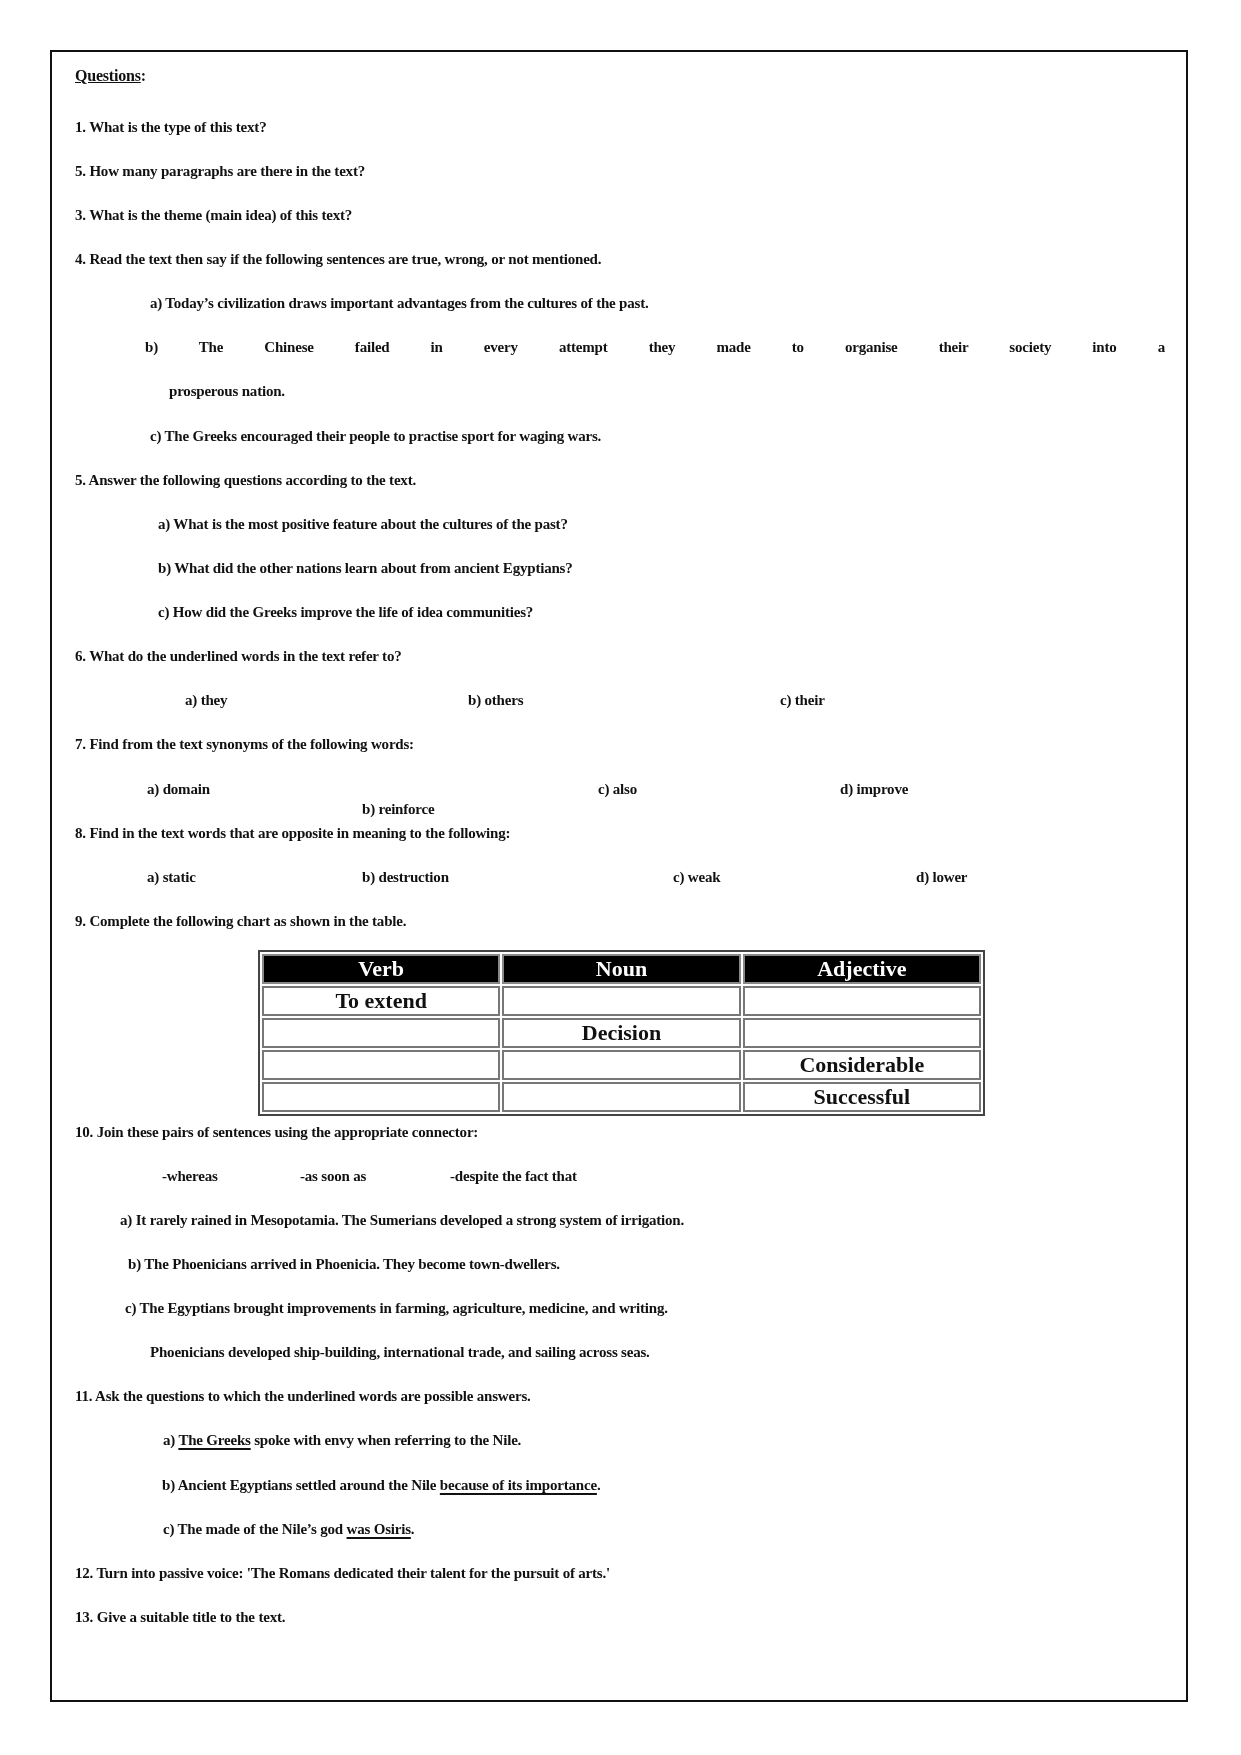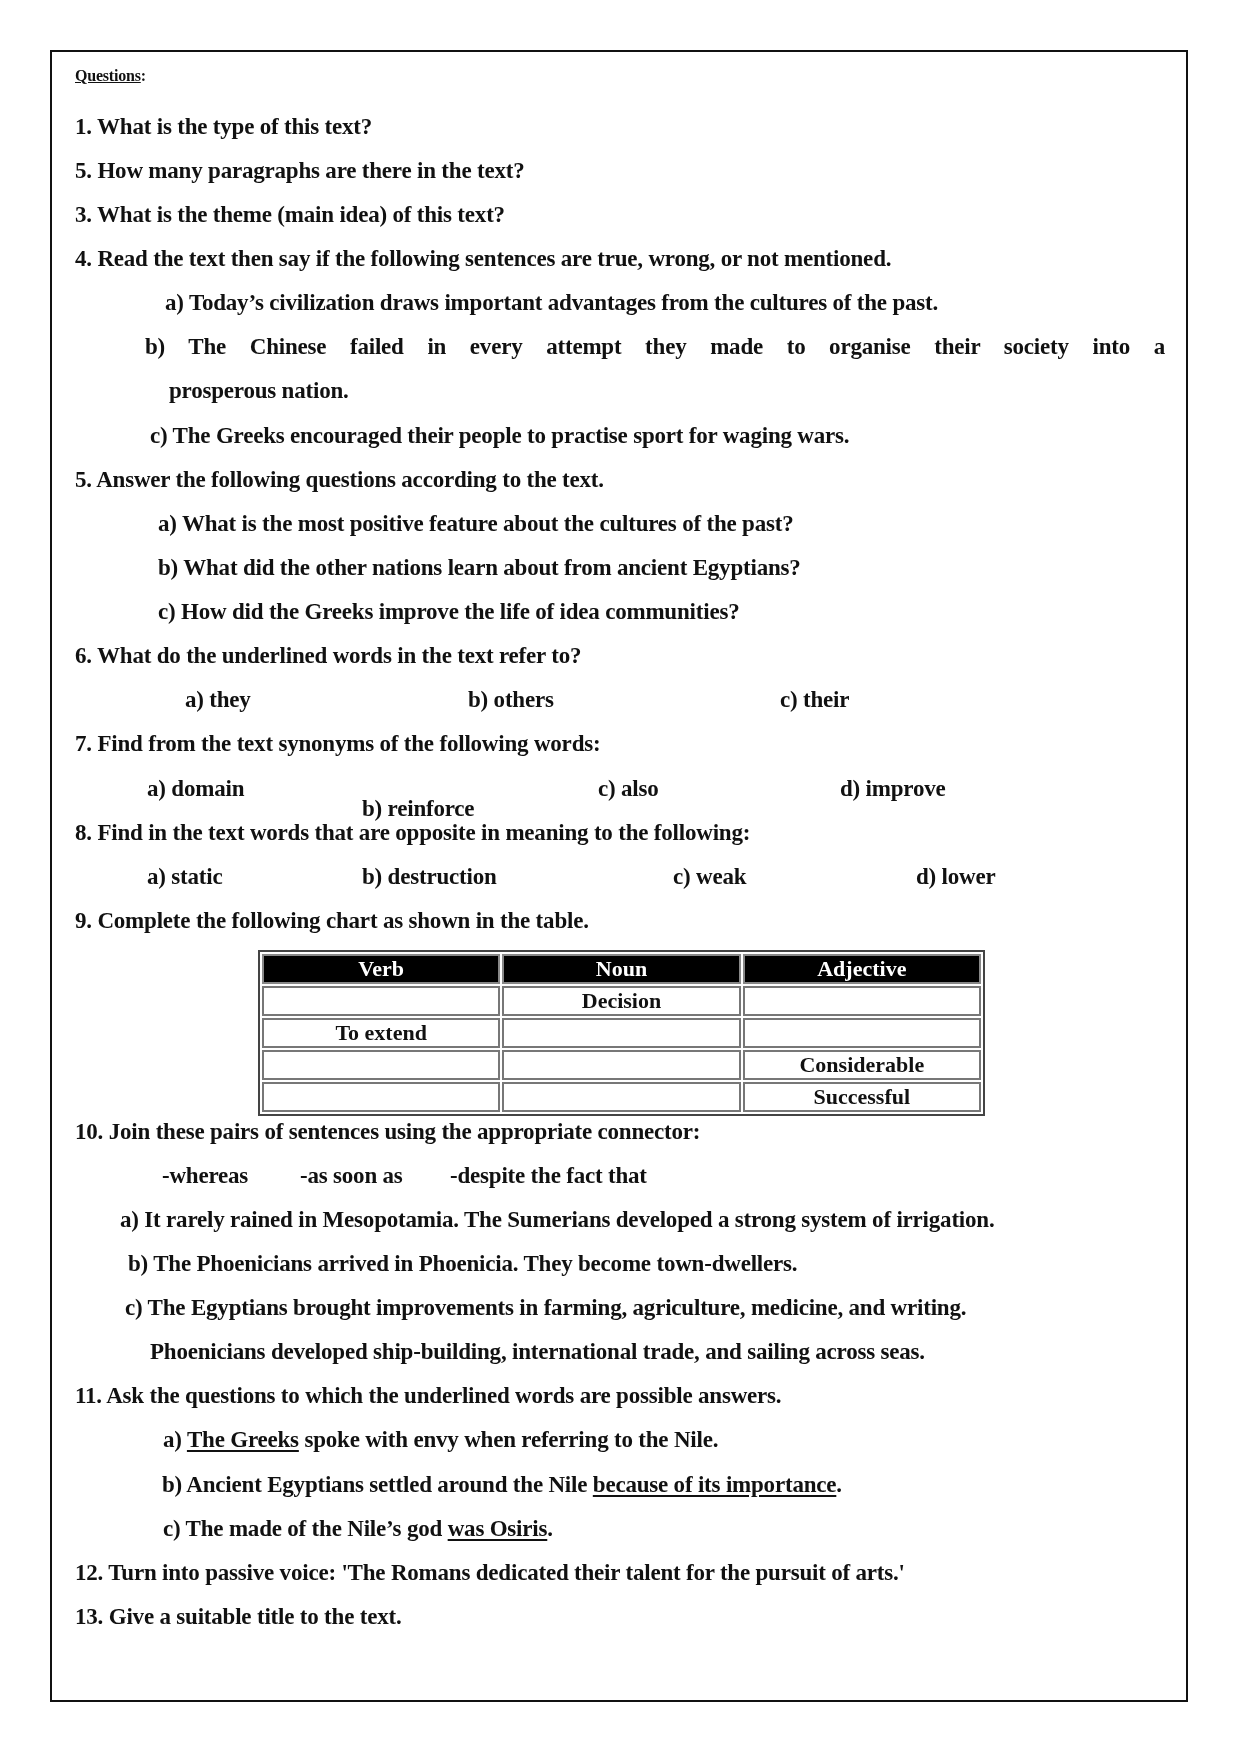--- a/index.html
+++ b/index.html
@@ -1,20 +1,20 @@
 <!DOCTYPE html>
 <html><head>
 <meta charset="utf-8">
 <style>
   html, body { margin: 0; padding: 0; background: #ffffff; }
   body { width: 1241px; height: 1755px; position: relative; overflow: hidden;
          font-family: "Liberation Serif", "DejaVu Serif", serif; color: #111; }
   .frame { position: absolute; left: 50px; top: 50px; width: 1138px; height: 1652px;
            border: 2px solid #111; box-sizing: border-box; }
-  .line { position: absolute; white-space: nowrap; font-weight: bold; font-size: 23px;
+  .line { position: absolute; white-space: nowrap; font-weight: bold; font-size: 15px;
           line-height: 30px; transform: translateY(-15px); letter-spacing: -0.2px; }
   .heading { font-size: 16px; font-weight: bold; text-decoration: underline; line-height: 20px; transform: translateY(-10px); }
   .ul { text-decoration: underline; text-decoration-thickness: 2px; text-underline-offset: 3px; }
   .justify { width: 1020px; text-align: justify; text-align-last: justify; }
   table.chart { position: absolute; left: 258px; top: 950px; width: 727px; border-collapse: separate;
                 border-spacing: 2px; border: 2px solid #444; background: #fff; }
   table.chart td, table.chart th { border: 2px solid #777; height: 26px; padding: 0;
                 text-align: center; font-weight: bold; font-size: 22px; line-height: 26px; width: 33%; }
   table.chart th { background: #000; color: #fff; border-color: #888; }
 </style>
@@ -23,21 +23,21 @@
 
 <div class="frame"></div>
 
 <div class="line heading" style="left:75px; top:76px;"><span>Questions</span><span style="text-decoration:none;display:inline-block;">:</span></div>
 
 <div class="line" style="left:75px; top:127px;">1. What is the type of this text?</div>
 <div class="line" style="left:75px; top:171px;">5. How many paragraphs are there in the text?</div>
 <div class="line" style="left:75px; top:215px;">3. What is the theme (main idea) of this text?</div>
 
 <div class="line" style="left:75px; top:259px;">4. Read the text then say if the following sentences are true, wrong, or not mentioned.</div>
-<div class="line" style="left:165px; top:303px;">a) Today’s civilization  draws important advantages from the cultures of the past.</div>
+<div class="line" style="left:150px; top:303px;">a) Today’s civilization  draws important advantages from the cultures of the past.</div>
 <div class="line justify" style="left:145px; top:347px; width:1020px;">b) The Chinese failed in every attempt they made to organise their society into a</div>
 <div class="line" style="left:169px; top:391px;">prosperous nation.</div>
 <div class="line" style="left:150px; top:436px;">c) The Greeks encouraged their people to practise sport  for waging wars.</div>
 
 <div class="line" style="left:75px; top:480px;">5. Answer the following questions according to the text.</div>
 <div class="line" style="left:158px; top:524px;">a) What is the most positive feature about the cultures of the past?</div>
 <div class="line" style="left:158px; top:568px;">b) What did the other nations learn about from ancient Egyptians?</div>
 <div class="line" style="left:158px; top:612px;">c) How did the Greeks improve the life of idea communities?</div>
 
 <div class="line" style="left:75px; top:656px;">6. What do the underlined words in the text refer to?</div>
@@ -62,27 +62,27 @@
 <table class="chart">
   <thead>
     <tr>
       <th>Verb</th>
       <th>Noun</th>
       <th>Adjective</th>
     </tr>
   </thead>
   <tbody>
     <tr>
+      <td>To extend</td>
       <td></td>
-      <td>Decision</td>
       <td></td>
     </tr>
     <tr>
-      <td>To extend</td>
       <td></td>
+      <td>Decision</td>
       <td></td>
     </tr>
     <tr>
       <td></td>
       <td></td>
       <td>Considerable</td>
     </tr>
     <tr>
       <td></td>
       <td></td>

